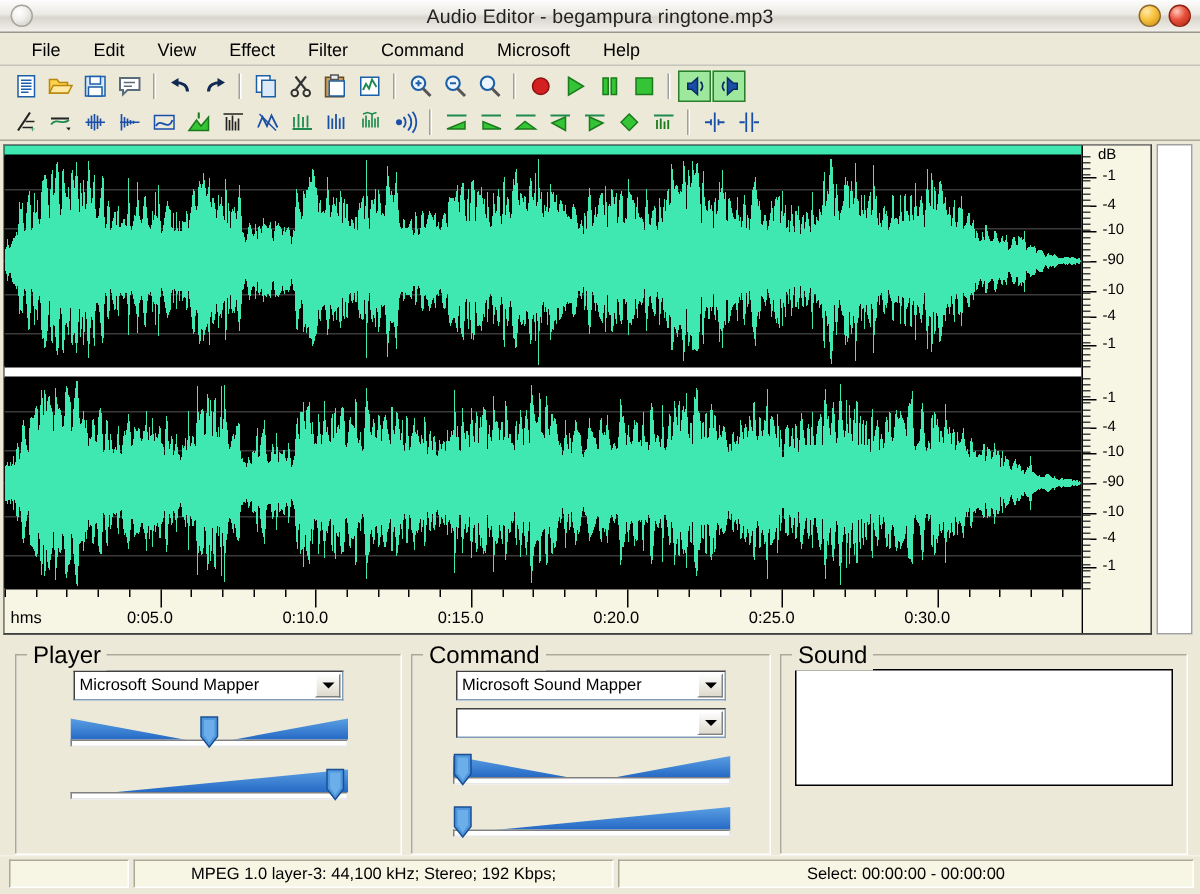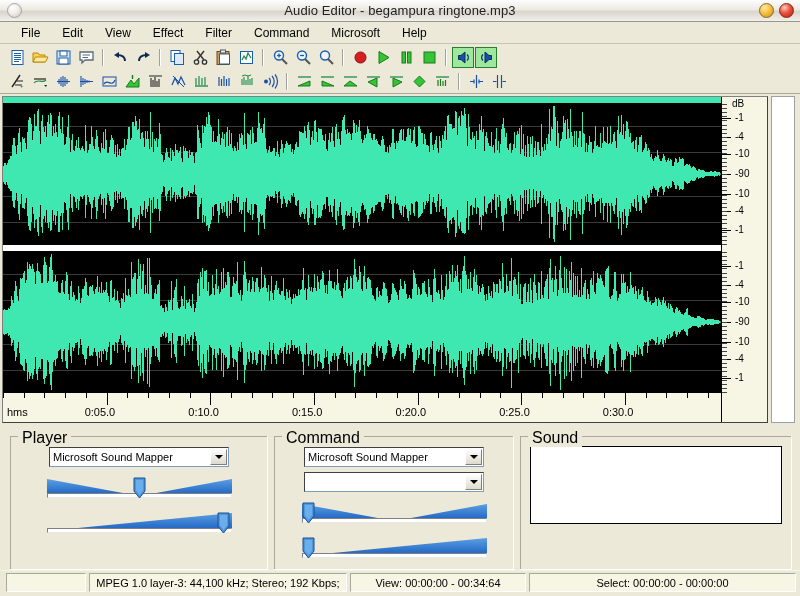--- a/index.html
+++ b/index.html
@@ -290,21 +290,21 @@
     background: #f7f6e4;
     border: 1px solid #aca899;
     border-right-color: #fff; border-bottom-color: #fff;
     display: flex; align-items: center; justify-content: center;
     font-size: 11px;
     color: #000;
     overflow: hidden;
     white-space: nowrap;
   }
   .sb-1 { width: 80px; }
-  .sb-2 { width: 258px; }
+  .sb-2 { width: 320px; }
   .sb-3 { width: 176px; }
   .sb-4 { flex: 1; }
 
   
   .watermark {
     position: absolute;
     right: 6px; bottom: 4px;
     font-size: 30px;
     font-weight: bold;
     color: rgba(120,120,120,0.38);
@@ -973,17 +973,16 @@
     <div class="group grp-marker">
       <div class="g-border"></div>
       <div class="g-title">Sound</div>
       <div class="marker-list"></div>
     </div>
   </div>
 
   <div class="statusbar">
     <div class="sb-cell sb-1"></div>
     <div class="sb-cell sb-2">MPEG 1.0 layer-3: 44,100 kHz; Stereo; 192 Kbps;</div>
-    <div class="sb-cell sb-3">View: 00:00:00 - 00:34:64</div>
     <div class="sb-cell sb-4">Select: 00:00:00 - 00:00:00</div>
   </div>
 
 </div>
 
 </body></html>

